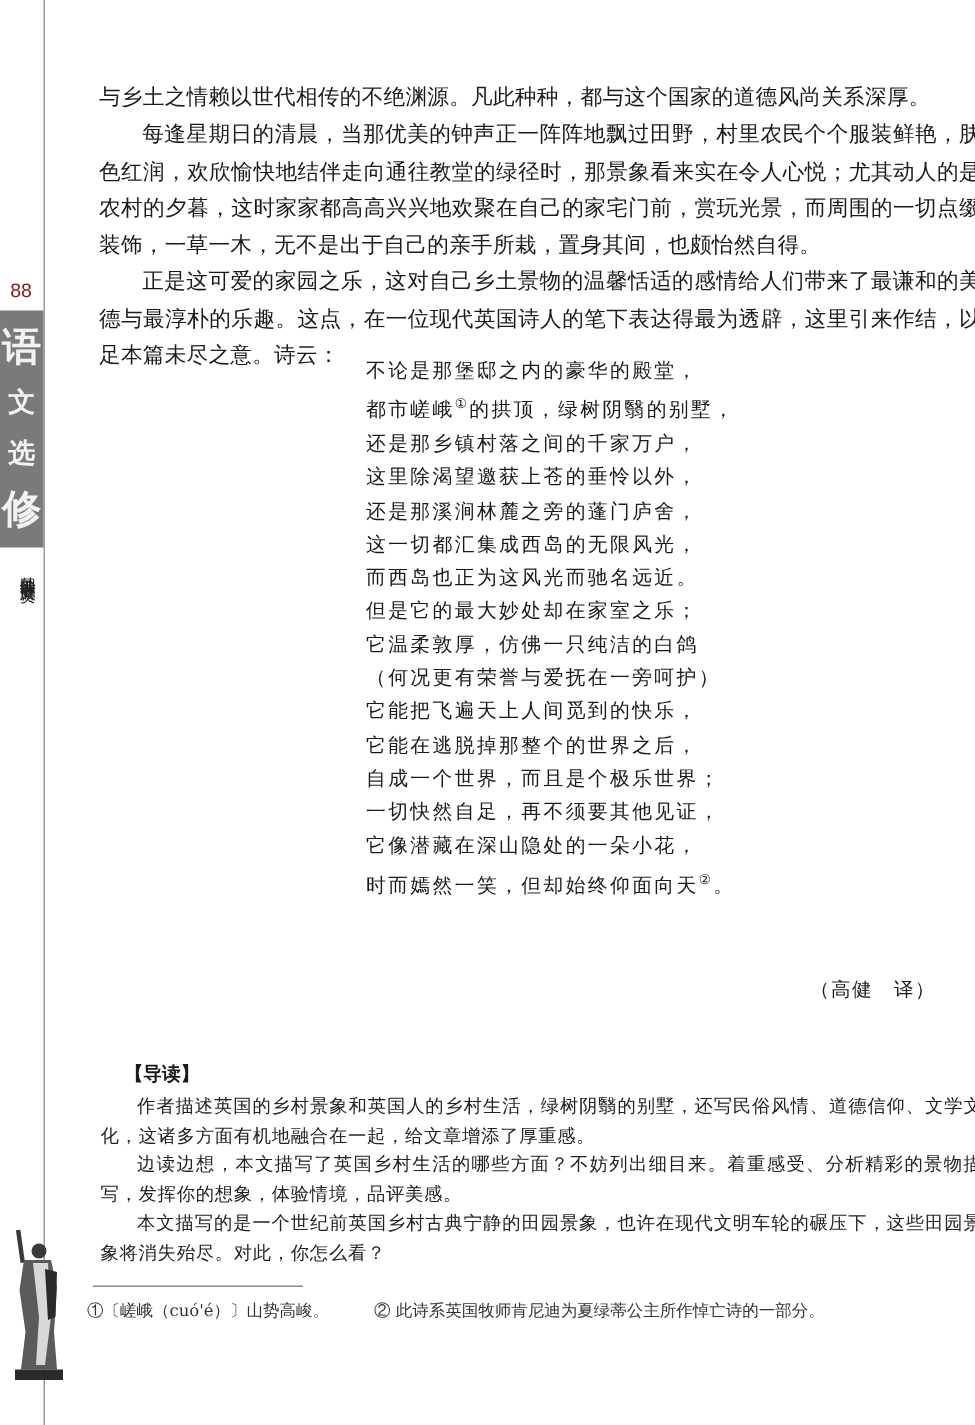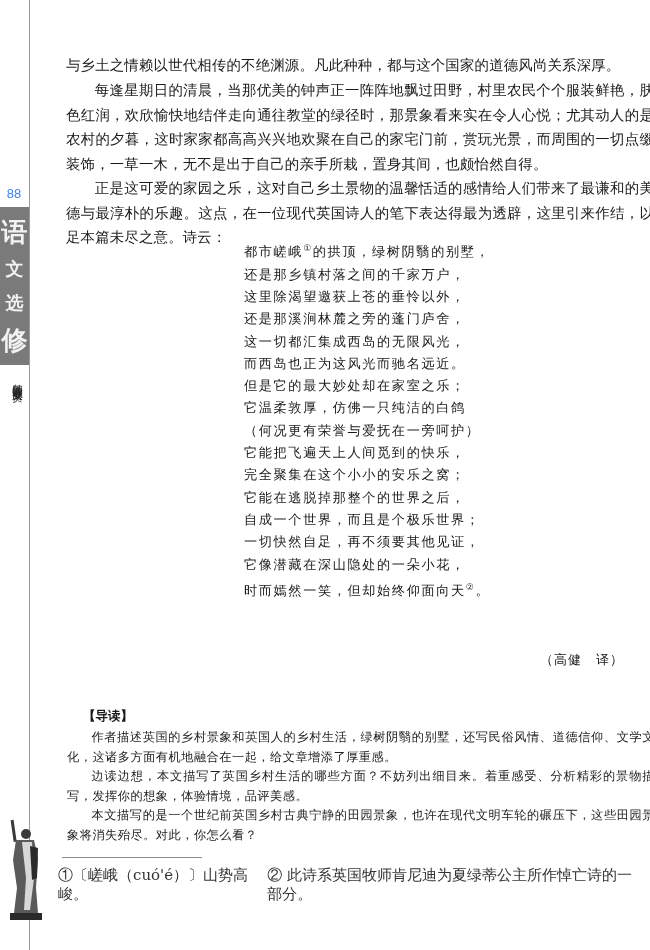--- a/index.html
+++ b/index.html
@@ -24,21 +24,21 @@
       background: #9a9a9a;
     }
     .page-number {
       position: absolute;
       left: 2px;
       top: 186px;
       width: 24px;
       text-align: center;
       font-family: "Liberation Sans", "DejaVu Sans", sans-serif;
       font-size: 13px;
-      color: #3b82f6;
+      color: #7f1d1d;
     }
     .series-band {
       position: absolute;
       left: 0;
       top: 207px;
       width: 29px;
       height: 158px;
       background: #7a7a7a;
       display: flex;
       flex-direction: column;
@@ -145,24 +145,24 @@
       left: 12px;
       width: 140px;
       height: 1px;
       background: #8a8a8a;
     }
     .footnotes {
       position: absolute;
       top: 866px;
       left: 8px;
       width: 580px;
-      font-size: 15px;
+      font-size: 11px;
       color: #333;
       display: flex;
-      gap: 10px;
+      gap: 30px;
     }
   </style>
 </head>
 <body>
 
 <div class="page-rule"></div>
 
 <div class="page-number">88</div>
 
 <div class="series-band">
@@ -184,31 +184,31 @@
     <rect x="6" y="95" width="32" height="7" fill="#2a2a2a"></rect>
   </g>
 </svg>
 
 <div class="content">
   <p class="body-text" id="para-0">与乡土之情赖以世代相传的不绝渊源。凡此种种，都与这个国家的道德风尚关系深厚。</p>
   <p class="body-text indent" id="para-1">每逢星期日的清晨，当那优美的钟声正一阵阵地飘过田野，村里农民个个服装鲜艳，肤色红润，欢欣愉快地结伴走向通往教堂的绿径时，那景象看来实在令人心悦；尤其动人的是农村的夕暮，这时家家都高高兴兴地欢聚在自己的家宅门前，赏玩光景，而周围的一切点缀装饰，一草一木，无不是出于自己的亲手所栽，置身其间，也颇怡然自得。</p>
   <p class="body-text indent" id="para-2">正是这可爱的家园之乐，这对自己乡土景物的温馨恬适的感情给人们带来了最谦和的美德与最淳朴的乐趣。这点，在一位现代英国诗人的笔下表达得最为透辟，这里引来作结，以足本篇未尽之意。诗云：</p>
 
   <ul class="poem">
+    <li>不论是那堡邸之内的豪华的殿堂，</li>
     <li><span>都市嵯峨</span><sup>①</sup><span>的拱顶，绿树阴翳的别墅，</span></li>
     <li>还是那乡镇村落之间的千家万户，</li>
     <li>这里除渴望邀获上苍的垂怜以外，</li>
     <li>还是那溪涧林麓之旁的蓬门庐舍，</li>
     <li>这一切都汇集成西岛的无限风光，</li>
     <li>而西岛也正为这风光而驰名远近。</li>
     <li>但是它的最大妙处却在家室之乐；</li>
     <li>它温柔敦厚，仿佛一只纯洁的白鸽</li>
     <li>（何况更有荣誉与爱抚在一旁呵护）</li>
     <li>它能把飞遍天上人间觅到的快乐，</li>
-    <li>完全聚集在这个小小的安乐之窝；</li>
     <li>它能在逃脱掉那整个的世界之后，</li>
     <li>自成一个世界，而且是个极乐世界；</li>
     <li>一切快然自足，再不须要其他见证，</li>
     <li>它像潜藏在深山隐处的一朵小花，</li>
     <li><span>时而嫣然一笑，但却始终仰面向天</span><sup>②</sup><span>。</span></li>
   </ul>
 
   <div class="translator">（高健　译）</div>
 
   <div class="guide">

